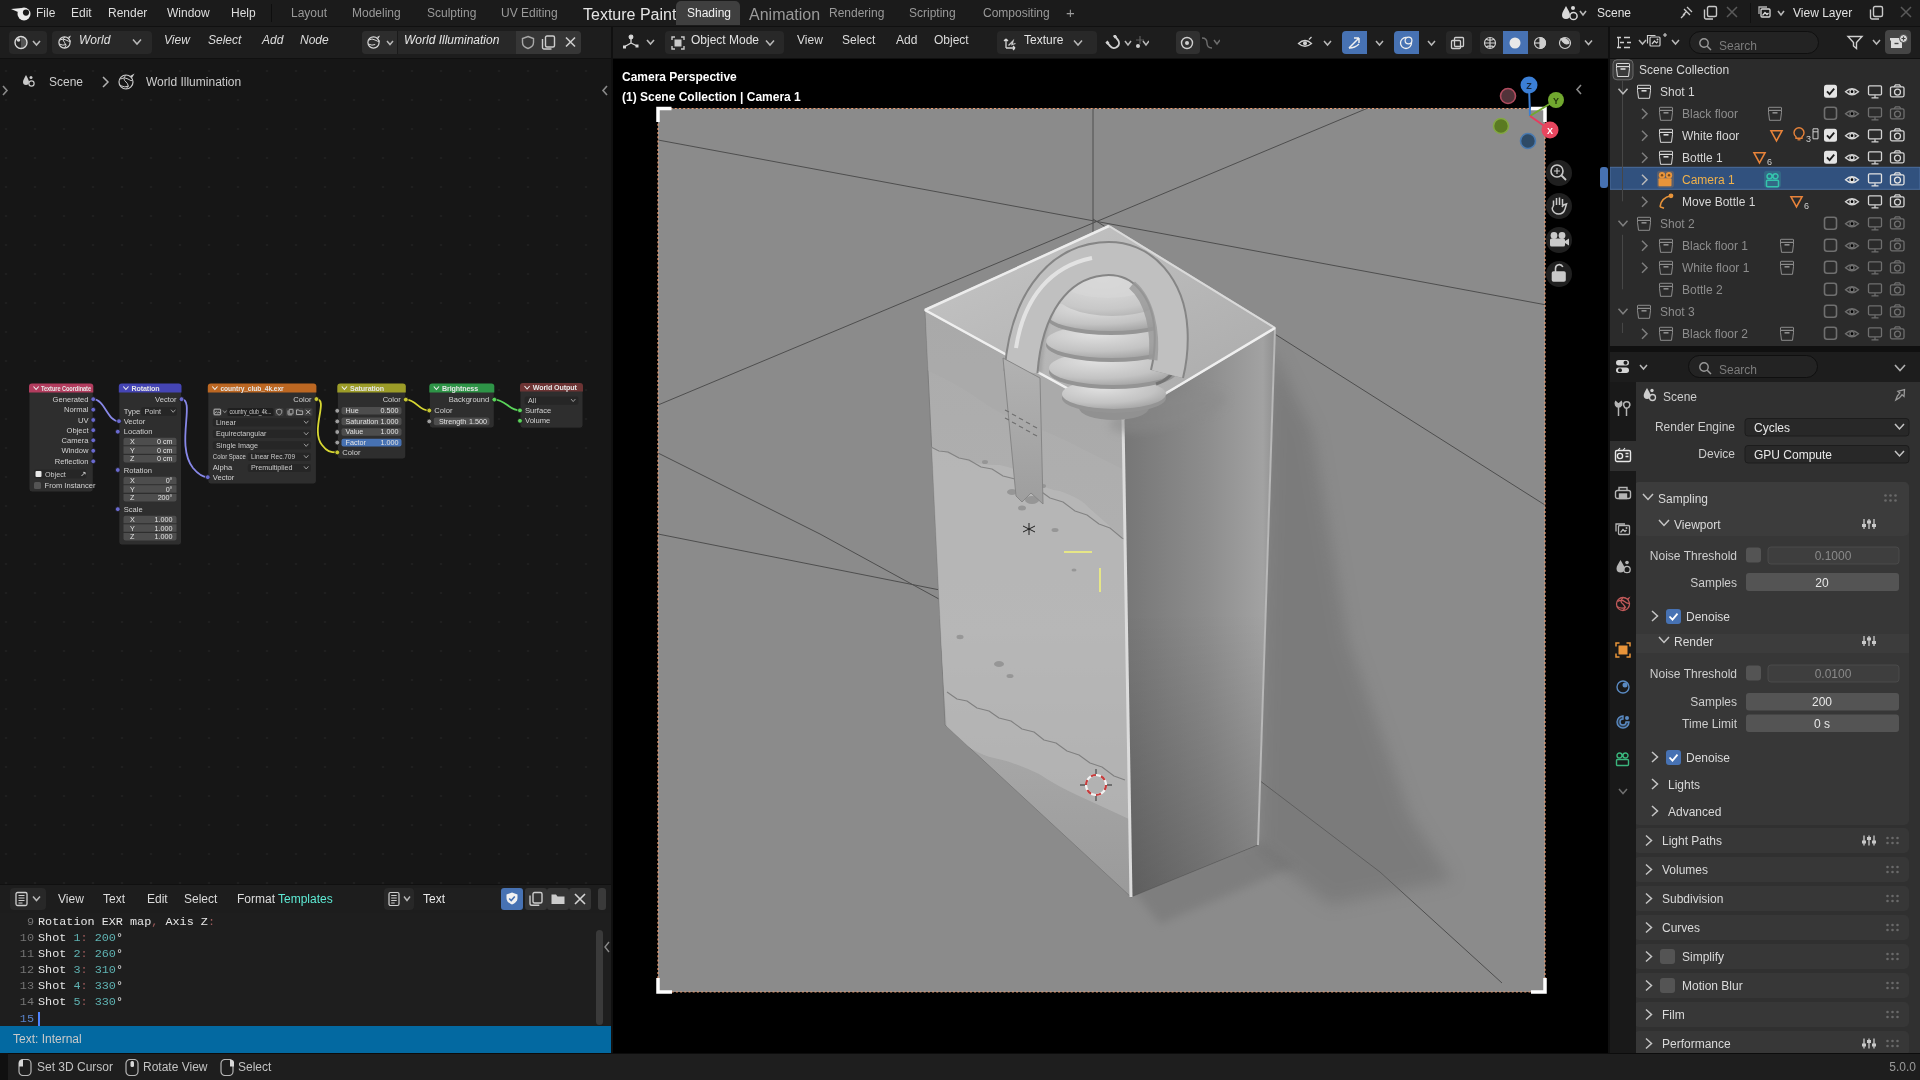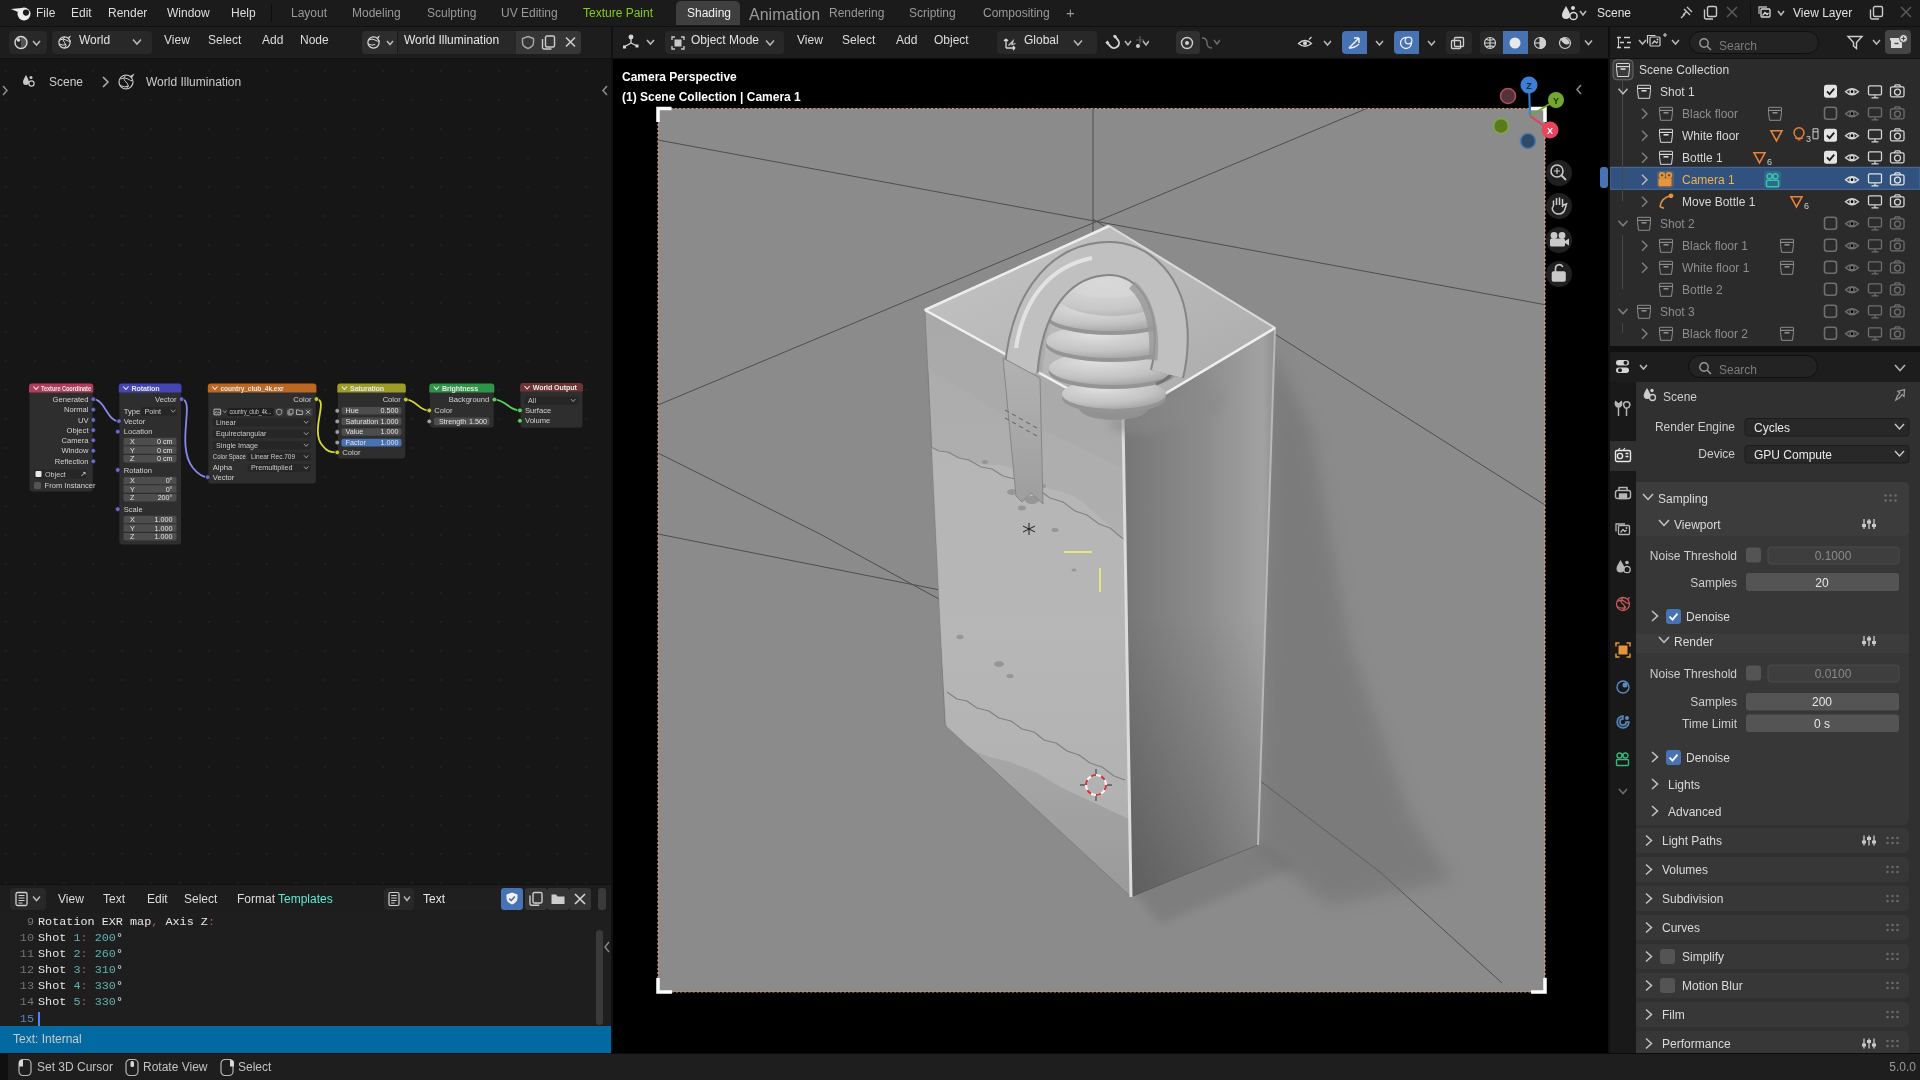--- a/index.html
+++ b/index.html
@@ -22,21 +22,21 @@
     <div class="txt" style="left:36px;top:6px;font-size:12px;color:#dedede">File</div>
     <div class="txt" style="left:71px;top:6px;font-size:12px;color:#dedede">Edit</div>
     <div class="txt" style="left:108px;top:6px;font-size:12px;color:#dedede">Render</div>
     <div class="txt" style="left:167px;top:6px;font-size:12px;color:#dedede">Window</div>
     <div class="txt" style="left:231px;top:6px;font-size:12px;color:#dedede">Help</div>
     <div class="abs" style="left:271px;top:4px;width:1px;height:18px;background:#0e0e0e"></div>
     <div class="txt" style="left:291px;top:6px;font-size:12px;color:#9a9a9a">Layout</div>
     <div class="txt" style="left:352px;top:6px;font-size:12px;color:#9a9a9a">Modeling</div>
     <div class="txt" style="left:427px;top:6px;font-size:12px;color:#9a9a9a">Sculpting</div>
     <div class="txt" style="left:501px;top:6px;font-size:12px;color:#9a9a9a">UV Editing</div>
-    <div class="txt" style="left:583px;top:6px;font-size:12px;color:#84cc16">Texture Paint</div>
+    <div class="txt" style="left:583px;top:6px;font-size:16px;color:#e5e5e5">Texture Paint</div>
     <div class="abs" style="left:676px;top:1px;width:64px;height:24px;background:#3f3f3f;border-radius:5px 5px 0 0"></div>
     <div class="txt" style="left:687px;top:6px;font-size:12px;color:#f1f1f1">Shading</div>
     <div class="txt" style="left:749px;top:6px;font-size:16px;color:#9a9a9a">Animation</div>
     <div class="txt" style="left:829px;top:6px;font-size:12px;color:#9a9a9a">Rendering</div>
     <div class="txt" style="left:909px;top:6px;font-size:12px;color:#9a9a9a">Scripting</div>
     <div class="txt" style="left:983px;top:6px;font-size:12px;color:#9a9a9a">Compositing</div>
     <div class="txt" style="left:1066px;top:4px;font-size:15px;color:#9a9a9a">+</div>
 
     <svg class="abs" style="left:1561px;top:5px" width="26" height="16" viewBox="0 0 26 16">
       <path d="M5 1 C7 5 9 7 9 10 a4 4 0 0 1 -8 0 C1 7 3 5 5 1 Z" fill="#d8d8d8"></path>
@@ -71,21 +71,21 @@
       <g stroke="#c9c9c9" stroke-width="1.4" fill="none">
         <rect x="4.5" y="1.5" width="9" height="10" rx="1.5"></rect>
         <path d="M1.5 4.5 v8 a1.5 1.5 0 0 0 1.5 1.5 h7"></path>
       </g>
       <g transform="translate(30,0)" stroke="#5a5a5a" stroke-width="1.5" fill="none">
         <path d="M2 2 l10 10 M12 2 L2 12"></path>
       </g>
     </svg>
   </div>
 
-  <div class="abs" id="shaderhdr" style="left:0;top:27px;width:611px;height:31px;background:#1d1d1d;">
+  <div class="abs" id="shaderhdr" style="left:0;top:27px;width:611px;height:31px;background:#1d1d1d;font-style:italic;">
     <div class="abs" style="left:9px;top:4px;width:38px;height:23px;background:#282828;border-radius:4px"></div>
     <svg class="abs" style="left:13px;top:8px" width="32" height="15" viewBox="0 0 32 15">
       <circle cx="8" cy="7.5" r="6" fill="none" stroke="#d8d8d8" stroke-width="1.4"></circle>
       <path d="M8 1.5 a6 6 0 0 1 0 12" fill="#d8d8d8" opacity="0.25"></path>
       <circle cx="5.5" cy="5" r="1.8" fill="#d8d8d8"></circle>
       <path d="M20 6 l3.5 4 l3.5 -4" fill="none" stroke="#b9b9b9" stroke-width="1.6"></path>
     </svg>
     <div class="abs" style="left:52px;top:4px;width:100px;height:23px;background:#282828;border-radius:4px"></div>
     <svg class="abs" style="left:57px;top:8px" width="15" height="15" viewBox="0 0 15 15">
       <circle cx="7.5" cy="7.5" r="5.6" fill="none" stroke="#d8d8d8" stroke-width="1.2"></circle>
@@ -446,21 +446,21 @@
     <div class="txt" style="left:229px;top:6px;font-size:12px;color:#dcdcdc">Select</div>
     <div class="txt" style="left:283px;top:6px;font-size:12px;color:#dcdcdc">Add</div>
     <div class="txt" style="left:321px;top:6px;font-size:12px;color:#dcdcdc">Object</div>
     <div class="abs" style="left:384px;top:4px;width:100px;height:23px;background:#282828;border-radius:4px"></div>
     <svg class="abs" style="left:390px;top:8px" width="16" height="16" viewBox="0 0 16 16">
       <g stroke="#d8d8d8" stroke-width="1.3" fill="none">
         <path d="M3 13 L3 4 M3 13 L12 13 M3 4 l-2 2 M3 4 l2 2 M12 13 l-2 -2 M12 13 l-2 2"></path>
         <path d="M5.5 10.5 L10 6 l-1 3.5 l3.5 -1" opacity="0.9"></path>
       </g>
     </svg>
-    <div class="txt" style="left:411px;top:6px;font-size:12px;color:#e2e2e2">Global</div>
+    <div class="txt" style="left:411px;top:6px;font-size:12px;color:#e2e2e2">Texture</div>
     <svg class="abs" style="left:460px;top:12px" width="10" height="8" viewBox="0 0 10 8">
         <path d="M1 1.5 l4 4.5 l4 -4.5" fill="none" stroke="#b9b9b9" stroke-width="1.5"></path>
       </svg>
     <svg class="abs" style="left:492px;top:8px" width="44 " height="16" viewBox="0 0 44 16">
       <g transform="rotate(-40 9 8)" fill="none" stroke="#d0d0d0" stroke-width="2">
           <path d="M4 3 v5 a5 5 0 0 0 10 0 v-5"></path>
         </g>
         <path d="M2.8 2 h2.8 v3 H2.8 Z M12.6 2 h2.8 v3 h-2.8 Z" fill="#d0d0d0" transform="rotate(-40 9 8)"></path>
       <path d="M20 6 l3 4 l3 -4" fill="none" stroke="#b9b9b9" stroke-width="1.5"></path>
       <circle cx="33" cy="11" r="2" fill="#d0d0d0"></circle>

